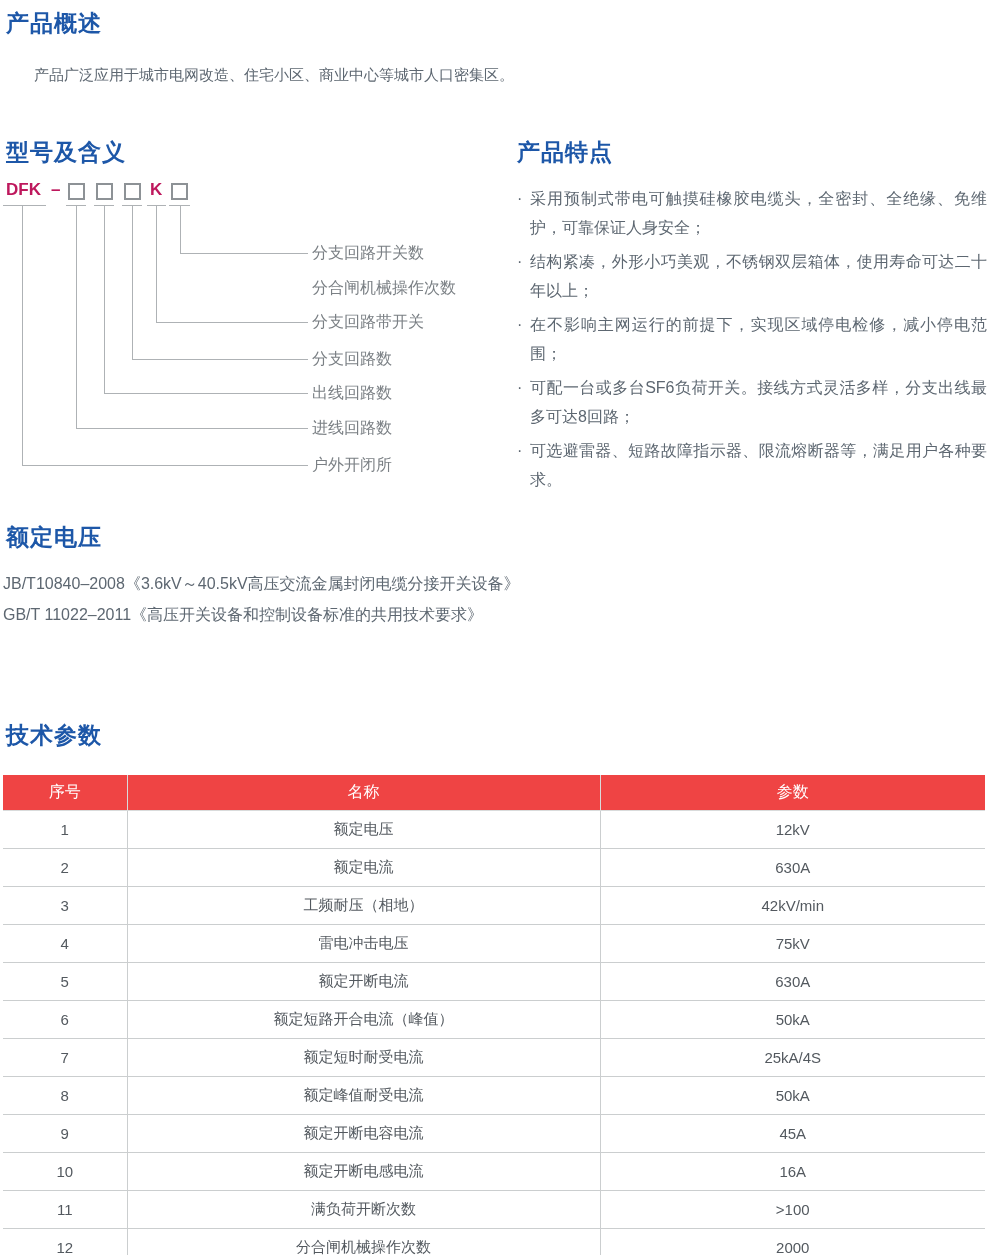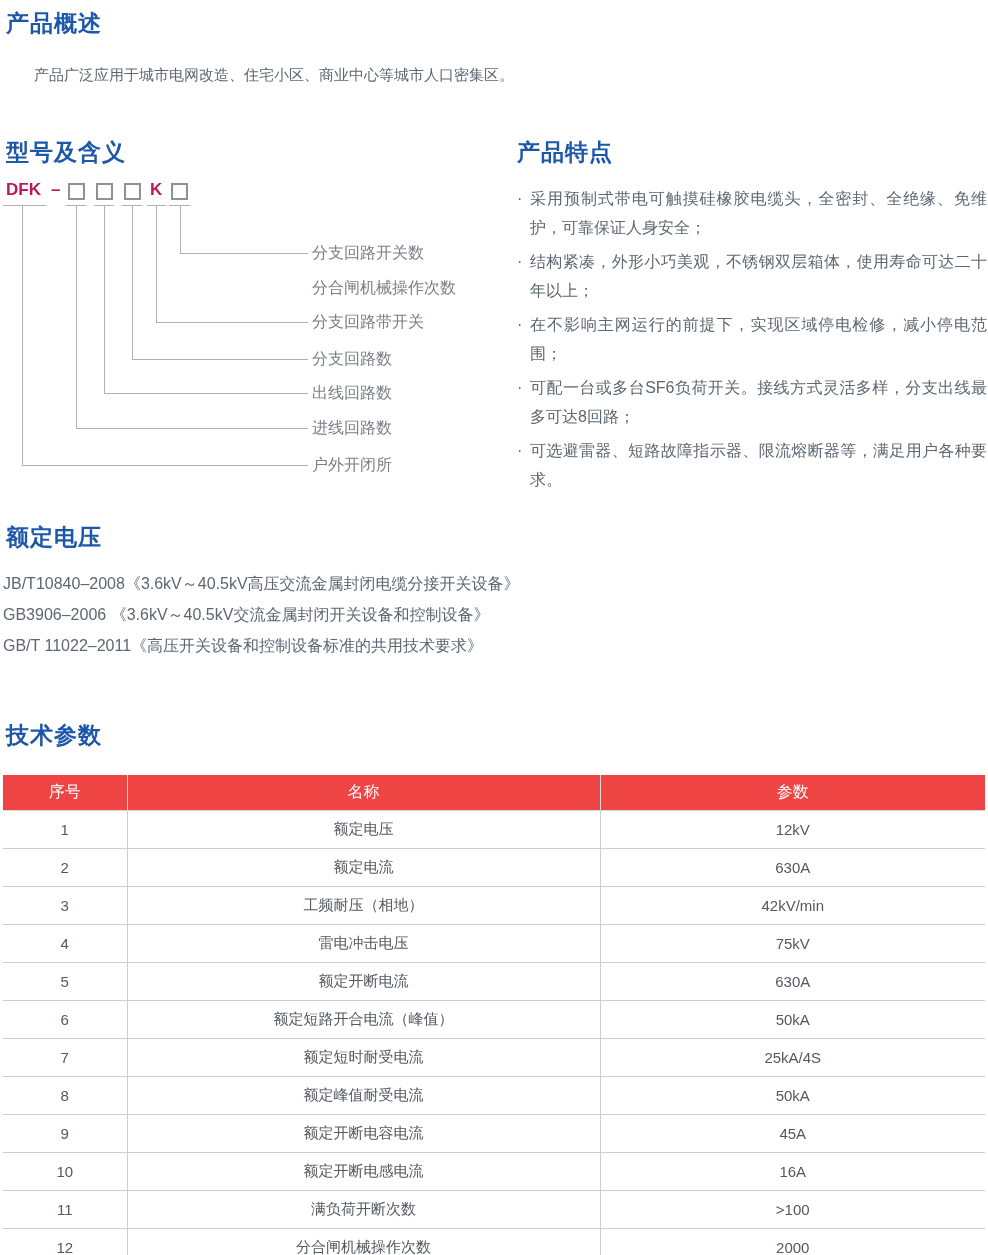--- a/index.html
+++ b/index.html
@@ -126,21 +126,20 @@
   <div class="feat">
     <span class="dot">·</span>
     <span>可选避雷器、短路故障指示器、限流熔断器等，满足用户各种要求。</span>
   </div>
 </div>
 
 <div class="h-blue" style="left:6px;top:522px;">额定电压</div>
 
 <div id="standards-list">
   <div class="std-item">JB/T10840–2008《3.6kV～40.5kV高压交流金属封闭电缆分接开关设备》</div>
-  <div class="std-item">GB3906–2006 《3.6kV～40.5kV交流金属封闭开关设备和控制设备》</div>
   <div class="std-item">GB/T 11022–2011《高压开关设备和控制设备标准的共用技术要求》</div>
 </div>
 
 <div class="h-blue" style="left:6px;top:720px;">技术参数</div>
 
 <table id="params-table">
   <colgroup>
       <col class="col-no">
       <col class="col-name">
       <col class="col-val">

